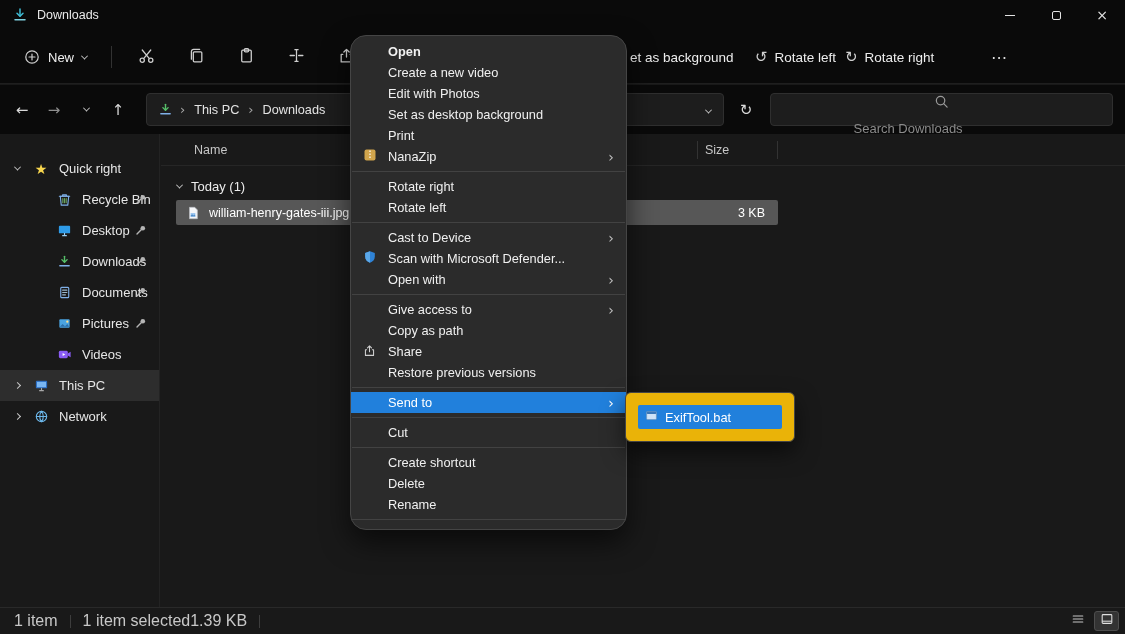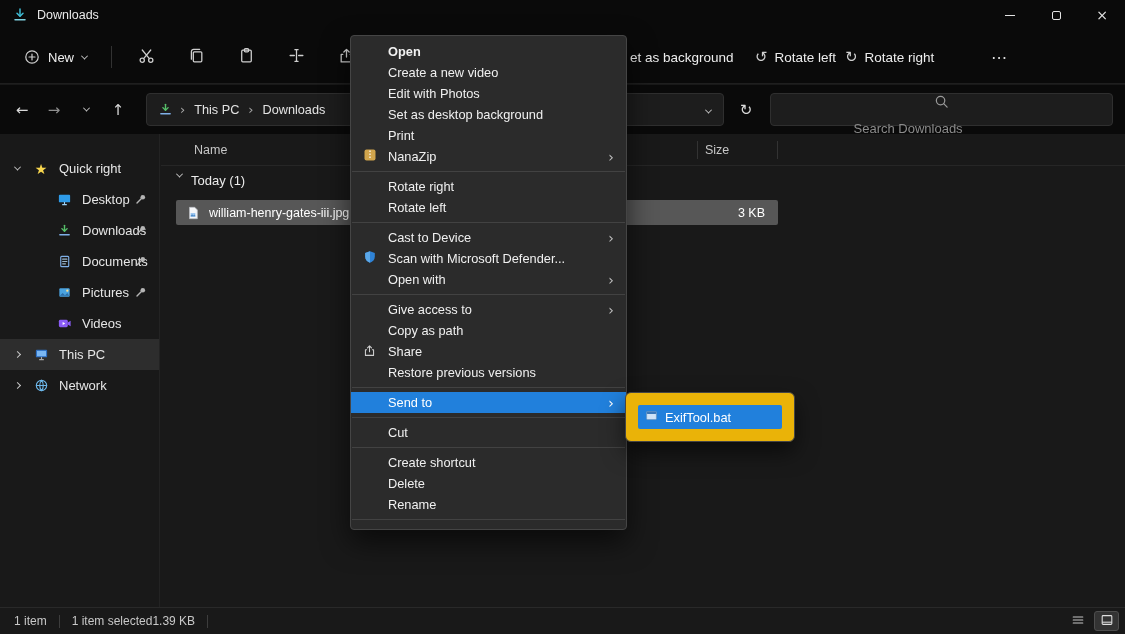--- a/index.html
+++ b/index.html
@@ -60,34 +60,34 @@
   .pin { position:absolute; right:12px; top:9px; }
 
   
   .content { position:absolute; left:161px; top:134px; right:0; bottom:27px; background:#191919; }
   .col-headers { position:relative; height:32px; display:flex; align-items:center; color:#c6c6c6; font-size:12.5px; border-bottom:1px solid #262626; }
   .col-name { padding-left:33px; }
   .col-size { position:absolute; left:544px; }
   .col-div { position:absolute; top:7px; width:1px; height:18px; background:#333333; }
   .col-div.d1 { left:536px; }
   .col-div.d2 { left:616px; }
-  .group-row { height:26px; margin-top:7px; display:flex; align-items:flex-start; gap:9px; padding-left:16px; font-size:13px; color:#ececec; }
+  .group-row { height:26px; margin-top:7px; display:flex; align-items:center; gap:9px; padding-left:16px; font-size:13px; color:#ececec; }
   .file-row { position:absolute; left:15px; top:66px; width:602px; height:25px; background:#575757; border-radius:2px; display:flex; align-items:center; gap:8px; padding:0 9px; color:#ffffff; font-size:12.5px; }
   .fsize { margin-left:auto; padding-right:4px; }
 
   
-  .statusbar { position:absolute; left:0; right:0; bottom:0; height:27px; background:#191919; border-top:1px solid #292929; display:flex; align-items:center; padding:0 14px; gap:12px; font-size:12px; color:#c8c8c8; }
+  .statusbar { position:absolute; left:0; right:0; bottom:0; height:27px; background:#191919; border-top:1px solid #292929; display:flex; align-items:center; padding:0 14px; gap:12px; font-size:16px; color:#c8c8c8; }
   .sel-group { display:flex; gap:0; }
   .vbar { width:1px; height:13px; background:#3d3d3d; }
   .view-btns { position:absolute; right:6px; top:3px; display:flex; gap:4px; }
   .vbtn { width:25px; height:20px; display:flex; align-items:center; justify-content:center; border-radius:3px; }
   .vbtn.active { background:#333333; border:1px solid #4d4d4d; }
 
   
-  .context-menu { position:absolute; left:350px; top:35px; width:277px; background:#2b2b2b; border:1px solid #454545; border-radius:4px; padding:5px 0; box-shadow:0 12px 28px rgba(0,0,0,0.6); z-index:20; font-size:12.8px; color:#f0f0f0; }
+  .context-menu { position:absolute; left:350px; top:35px; width:277px; background:#2b2b2b; border:1px solid #454545; border-radius:16px; padding:5px 0; box-shadow:0 12px 28px rgba(0,0,0,0.6); z-index:20; font-size:12.8px; color:#f0f0f0; }
   .mi { height:21px; display:flex; align-items:center; padding-right:9px; }
   .mi-gutter { width:37px; display:flex; align-items:center; justify-content:center; flex:none; }
   .mi-label { flex:1; white-space:nowrap; }
   .mi.bold .mi-label { font-weight:bold; }
   .mi-arrow { color:#bfbfbf; font-size:14px; width:12px; text-align:center; }
   .mi.highlight { background:#2180dc; color:#ffffff; }
   .mi.highlight .mi-arrow { color:#ffffff; }
   .msep { height:1px; background:#424242; margin:4px 1px; }
 
   
@@ -225,20 +225,34 @@
   <div class="sidebar">
     <div class="side-item">
       <span class="chev-slot">
           <span class="chev down tiny"></span>
         </span>
       <span class="sicon star-glyph glyph">★</span>
       <span>Quick right</span>
     </div>
     <div class="side-item child">
       <span class="sicon">
+          <svg width="15" height="15" viewBox="0 0 16 16" fill="none" stroke="#7fb0e8" stroke-width="1.2" stroke-linecap="round" stroke-linejoin="round">
+            <path d="M3.5 4.5h9l-1 9.5h-7z"></path>
+            <path d="M2.5 4.5h11M6 4.5V3h4v1.5"></path>
+            <path d="M6.2 7v4.5M8 7v4.5M9.8 7v4.5" stroke="#6aa25f"></path>
+          </svg>
+        </span>
+      <span>Recycle Bin</span>
+      <span class="pin"><svg width="12" height="12" viewBox="0 0 12 12">
+            <circle cx="7.8" cy="4.2" r="2.3" fill="#b5b5b5"></circle>
+            <path d="M6.2 5.8 2 10" stroke="#b5b5b5" stroke-width="1.4" stroke-linecap="round"></path>
+          </svg></span>
+    </div>
+    <div class="side-item child">
+      <span class="sicon">
           <svg width="15" height="15" viewBox="0 0 16 16">
             <rect x="2" y="3" width="12" height="8" rx="1" fill="#2e9be8"></rect>
             <path d="M6 13.5h4M8 11v2.5" stroke="#9ad0f5" stroke-width="1.2" stroke-linecap="round"></path>
           </svg>
         </span>
       <span>Desktop</span>
       <span class="pin"><svg width="12" height="12" viewBox="0 0 12 12">
             <circle cx="7.8" cy="4.2" r="2.3" fill="#b5b5b5"></circle>
             <path d="M6.2 5.8 2 10" stroke="#b5b5b5" stroke-width="1.4" stroke-linecap="round"></path>
           </svg></span>

